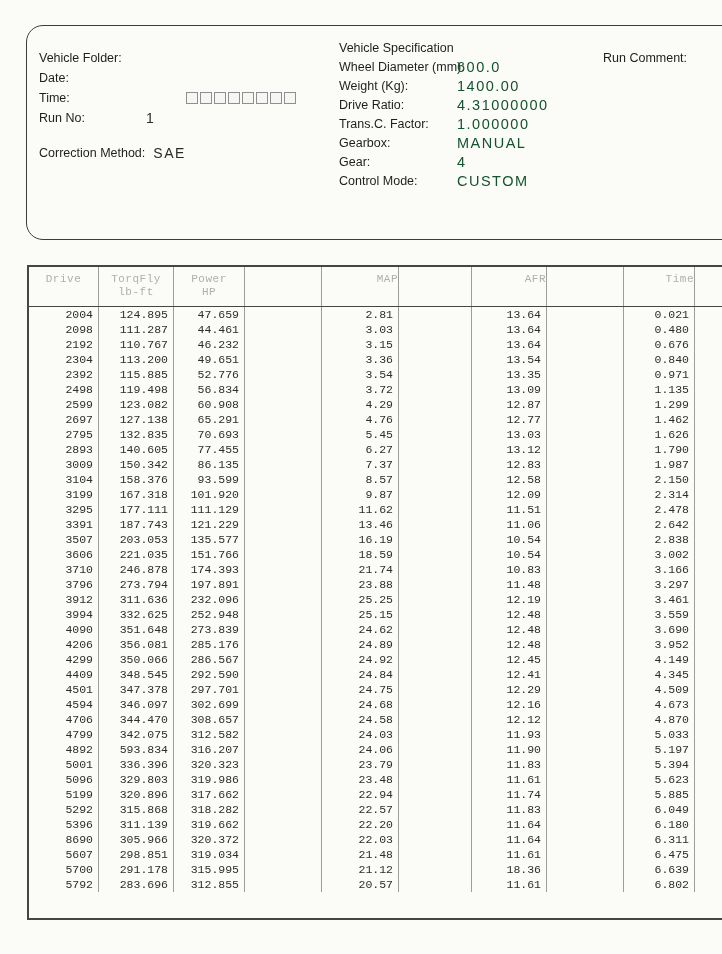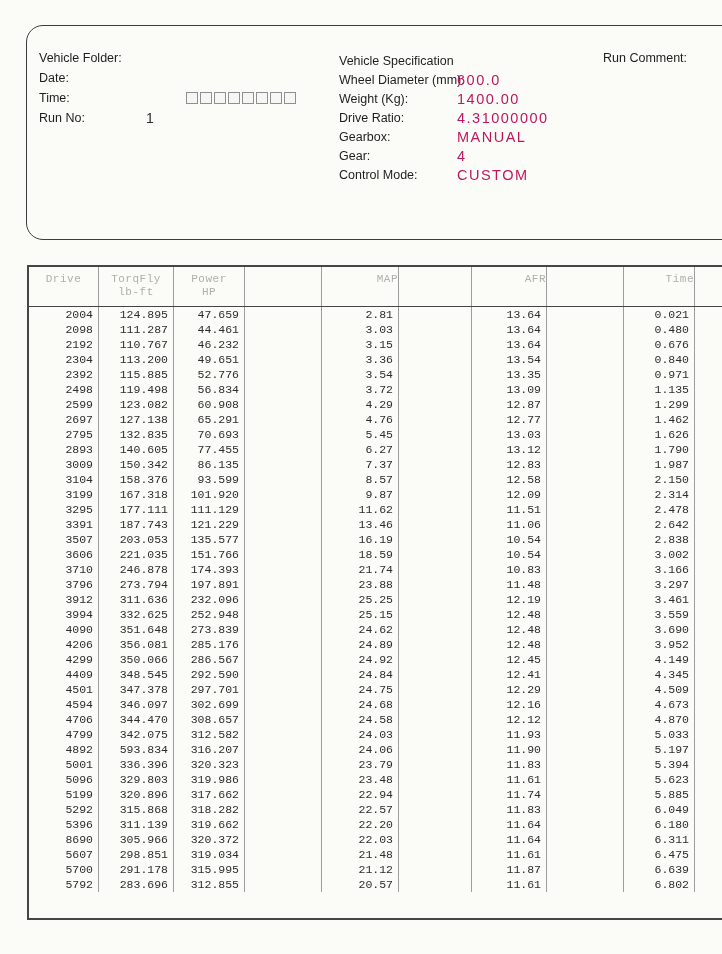--- a/index.html
+++ b/index.html
@@ -15,24 +15,24 @@
     border:1.6px solid #3c3c3c;border-radius:17px;
   }
   .info-left{position:absolute;left:12px;top:22px;}
   .irow{display:flex;height:20px;line-height:20px;font-size:12.5px;}
   .irow .lbl{width:107px;flex:0 0 auto;white-space:nowrap;}
   .irow .val{font-size:14px;letter-spacing:1.5px;color:#2a2a2a;}
   .irow.wide .lbl{width:auto;margin-right:8px;}
   .gap{height:15px;}
   .boxes{display:flex;align-items:center;height:20px;gap:2px;margin-left:40px;}
   .sq{width:10px;height:10px;border:1px solid #8f8f8f;background:#f6f6f4;display:inline-block;}
-  .info-mid{position:absolute;left:312px;top:26px;}
+  .info-mid{position:absolute;left:312px;top:13px;}
   .mrow{display:flex;height:19px;line-height:19px;font-size:12.5px;}
   .mrow .lbl{width:118px;flex:0 0 auto;white-space:nowrap;}
-  .mrow .val{font-size:14.5px;letter-spacing:1.5px;color:#be185d;white-space:nowrap;}
+  .mrow .val{font-size:14.5px;letter-spacing:1.5px;color:#14532d;white-space:nowrap;}
   .info-right{position:absolute;left:548px;top:22px;font-size:12.5px;line-height:20px;margin-left:28px;}
   
   .dtable{
     position:absolute;left:27px;top:265px;width:745px;height:655px;
     border:2px solid #454545;box-sizing:border-box;
     font-family:"Liberation Mono","DejaVu Sans Mono",monospace;
   }
   .hrow,.trow{display:grid;grid-template-columns:70px 75px 71px 77px 77px 73px 75px 77px 71px 1fr;}
   .hrow{height:40px;border-bottom:1.6px solid #454545;box-sizing:border-box;}
   .hcell,.tcell{border-right:1px solid #9d9d9d;box-sizing:border-box;overflow:hidden;}
@@ -72,37 +72,45 @@
           <span class="sq"></span>
           <span class="sq"></span>
           <span class="sq"></span>
         </span>
     </div>
     <div class="irow">
       <span class="lbl">Run No:</span>
       <span class="val">1</span>
     </div>
     <div class="gap"></div>
+    <div class="irow wide">
+      <span class="lbl">Correction Method:</span>
+      <span class="val">SAE</span>
+    </div>
   </div>
 
   <div class="info-mid">
     <div class="mrow">
       <span class="lbl" style="width:auto">Vehicle Specification</span>
     </div>
     <div class="mrow">
       <span class="lbl">Wheel Diameter (mm):</span>
       <span class="val">600.0</span>
     </div>
     <div class="mrow">
       <span class="lbl">Weight (Kg):</span>
       <span class="val">1400.00</span>
     </div>
     <div class="mrow">
       <span class="lbl">Drive Ratio:</span>
       <span class="val">4.31000000</span>
+    </div>
+    <div class="mrow">
+      <span class="lbl">Trans.C. Factor:</span>
+      <span class="val">1.000000</span>
     </div>
     <div class="mrow">
       <span class="lbl">Gearbox:</span>
       <span class="val">MANUAL</span>
     </div>
     <div class="mrow">
       <span class="lbl">Gear:</span>
       <span class="val">4</span>
     </div>
     <div class="mrow">
@@ -604,21 +612,21 @@
         <div class="tcell">6.475</div>
         <div class="tcell"></div>
       </div>
       <div class="trow">
         <div class="tcell">5700</div>
         <div class="tcell">291.178</div>
         <div class="tcell">315.995</div>
         <div class="tcell"></div>
         <div class="tcell">21.12</div>
         <div class="tcell"></div>
-        <div class="tcell">11.87</div>
+        <div class="tcell">18.36</div>
         <div class="tcell"></div>
         <div class="tcell">6.639</div>
         <div class="tcell"></div>
       </div>
       <div class="trow">
         <div class="tcell">5792</div>
         <div class="tcell">283.696</div>
         <div class="tcell">312.855</div>
         <div class="tcell"></div>
         <div class="tcell">20.57</div>

